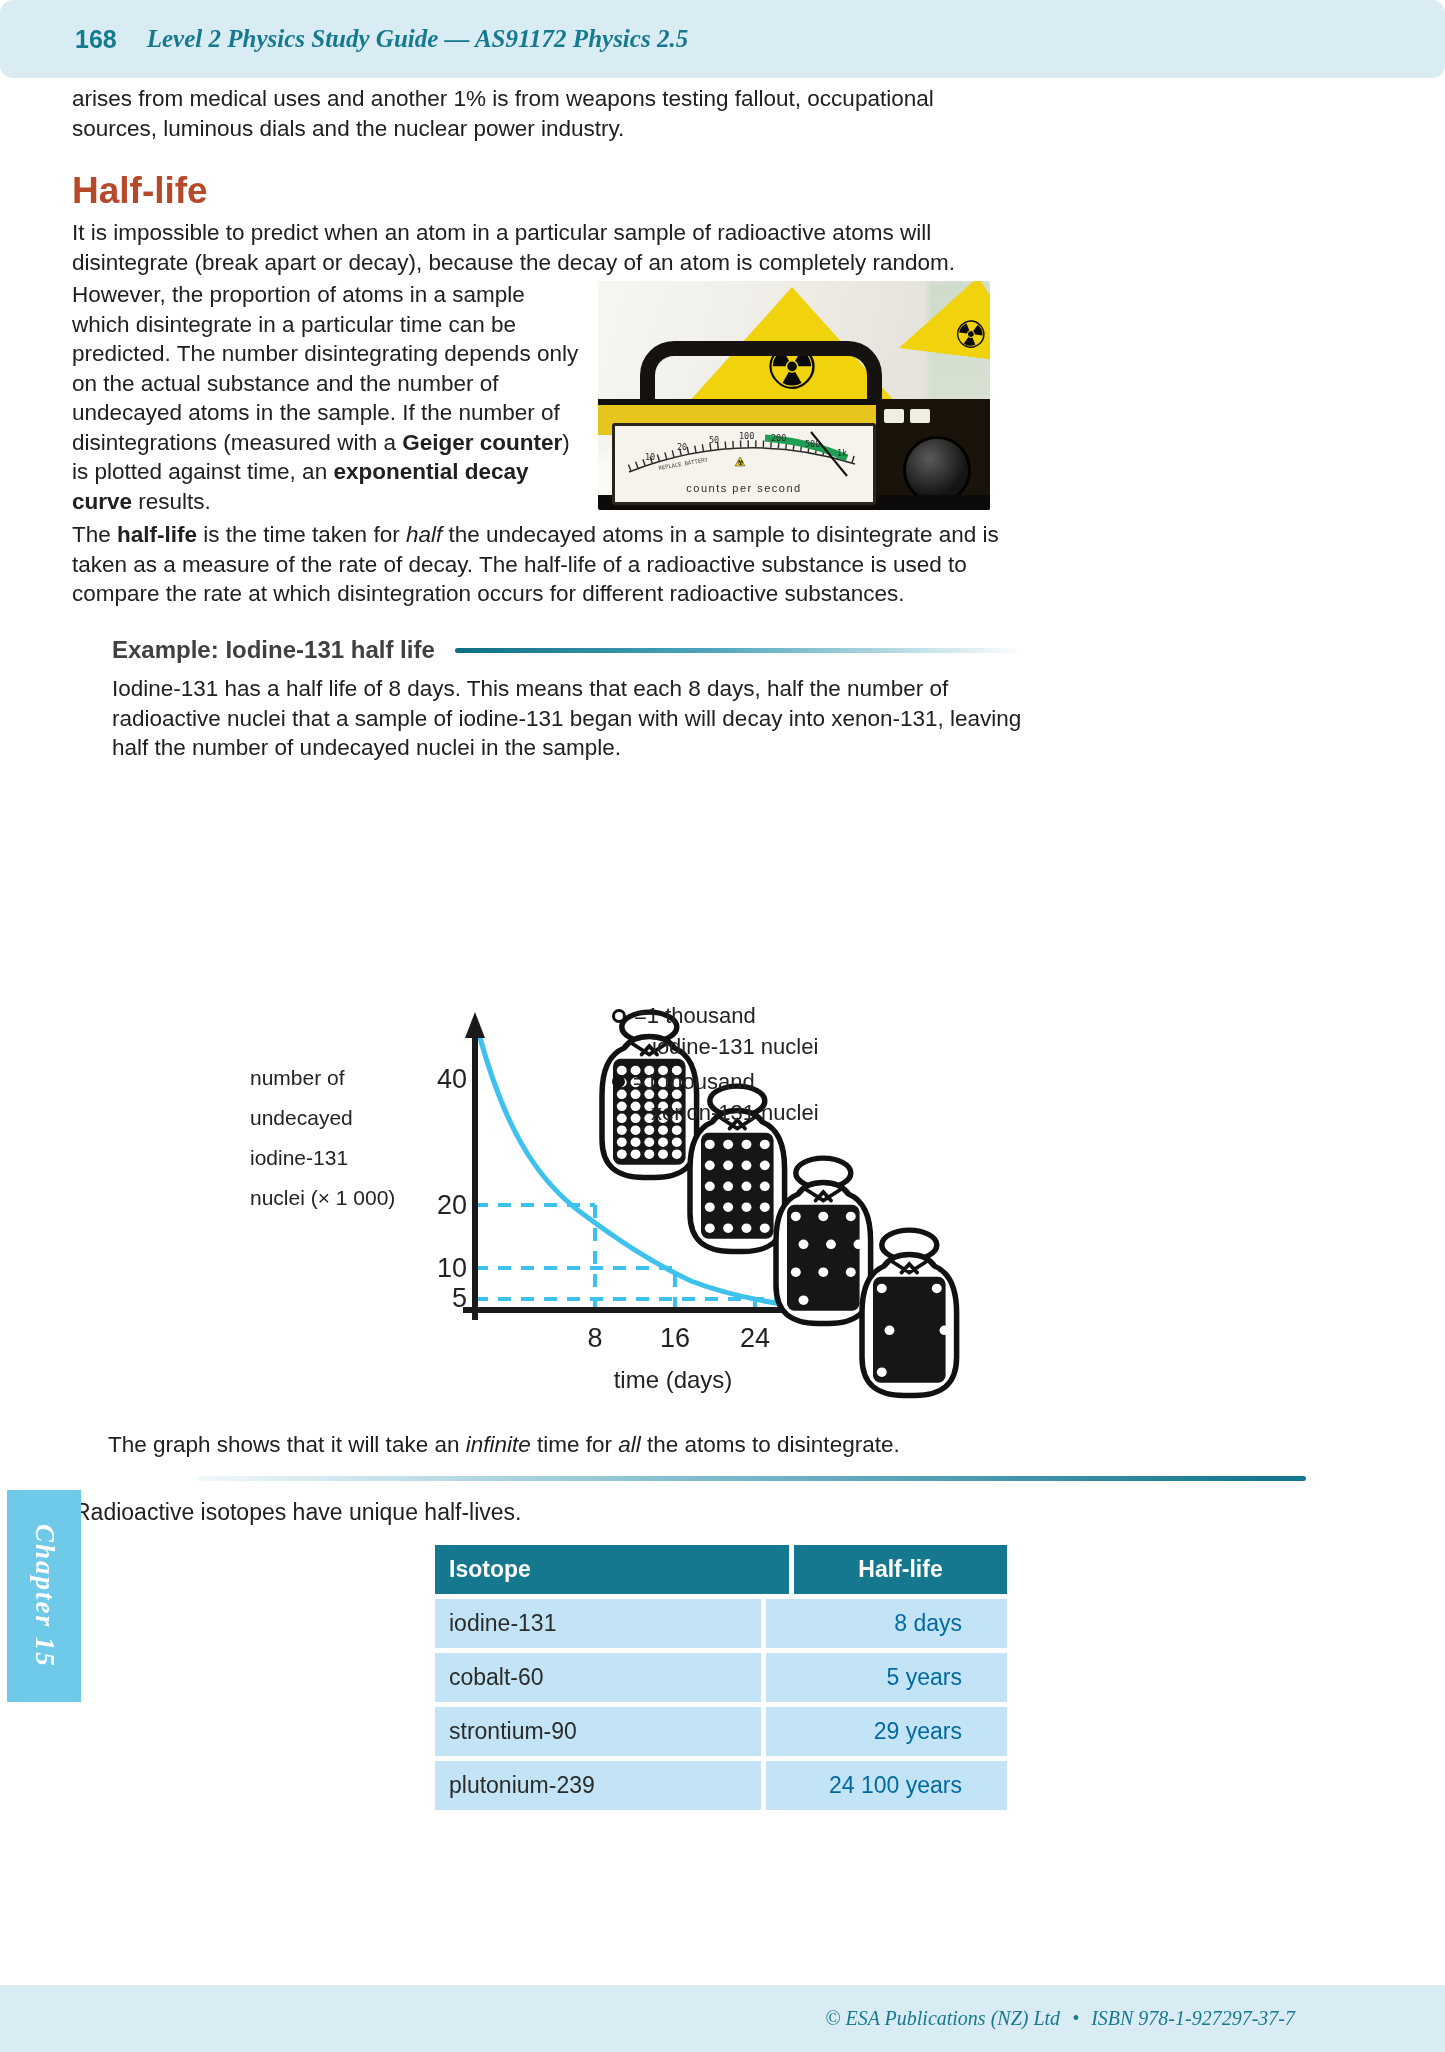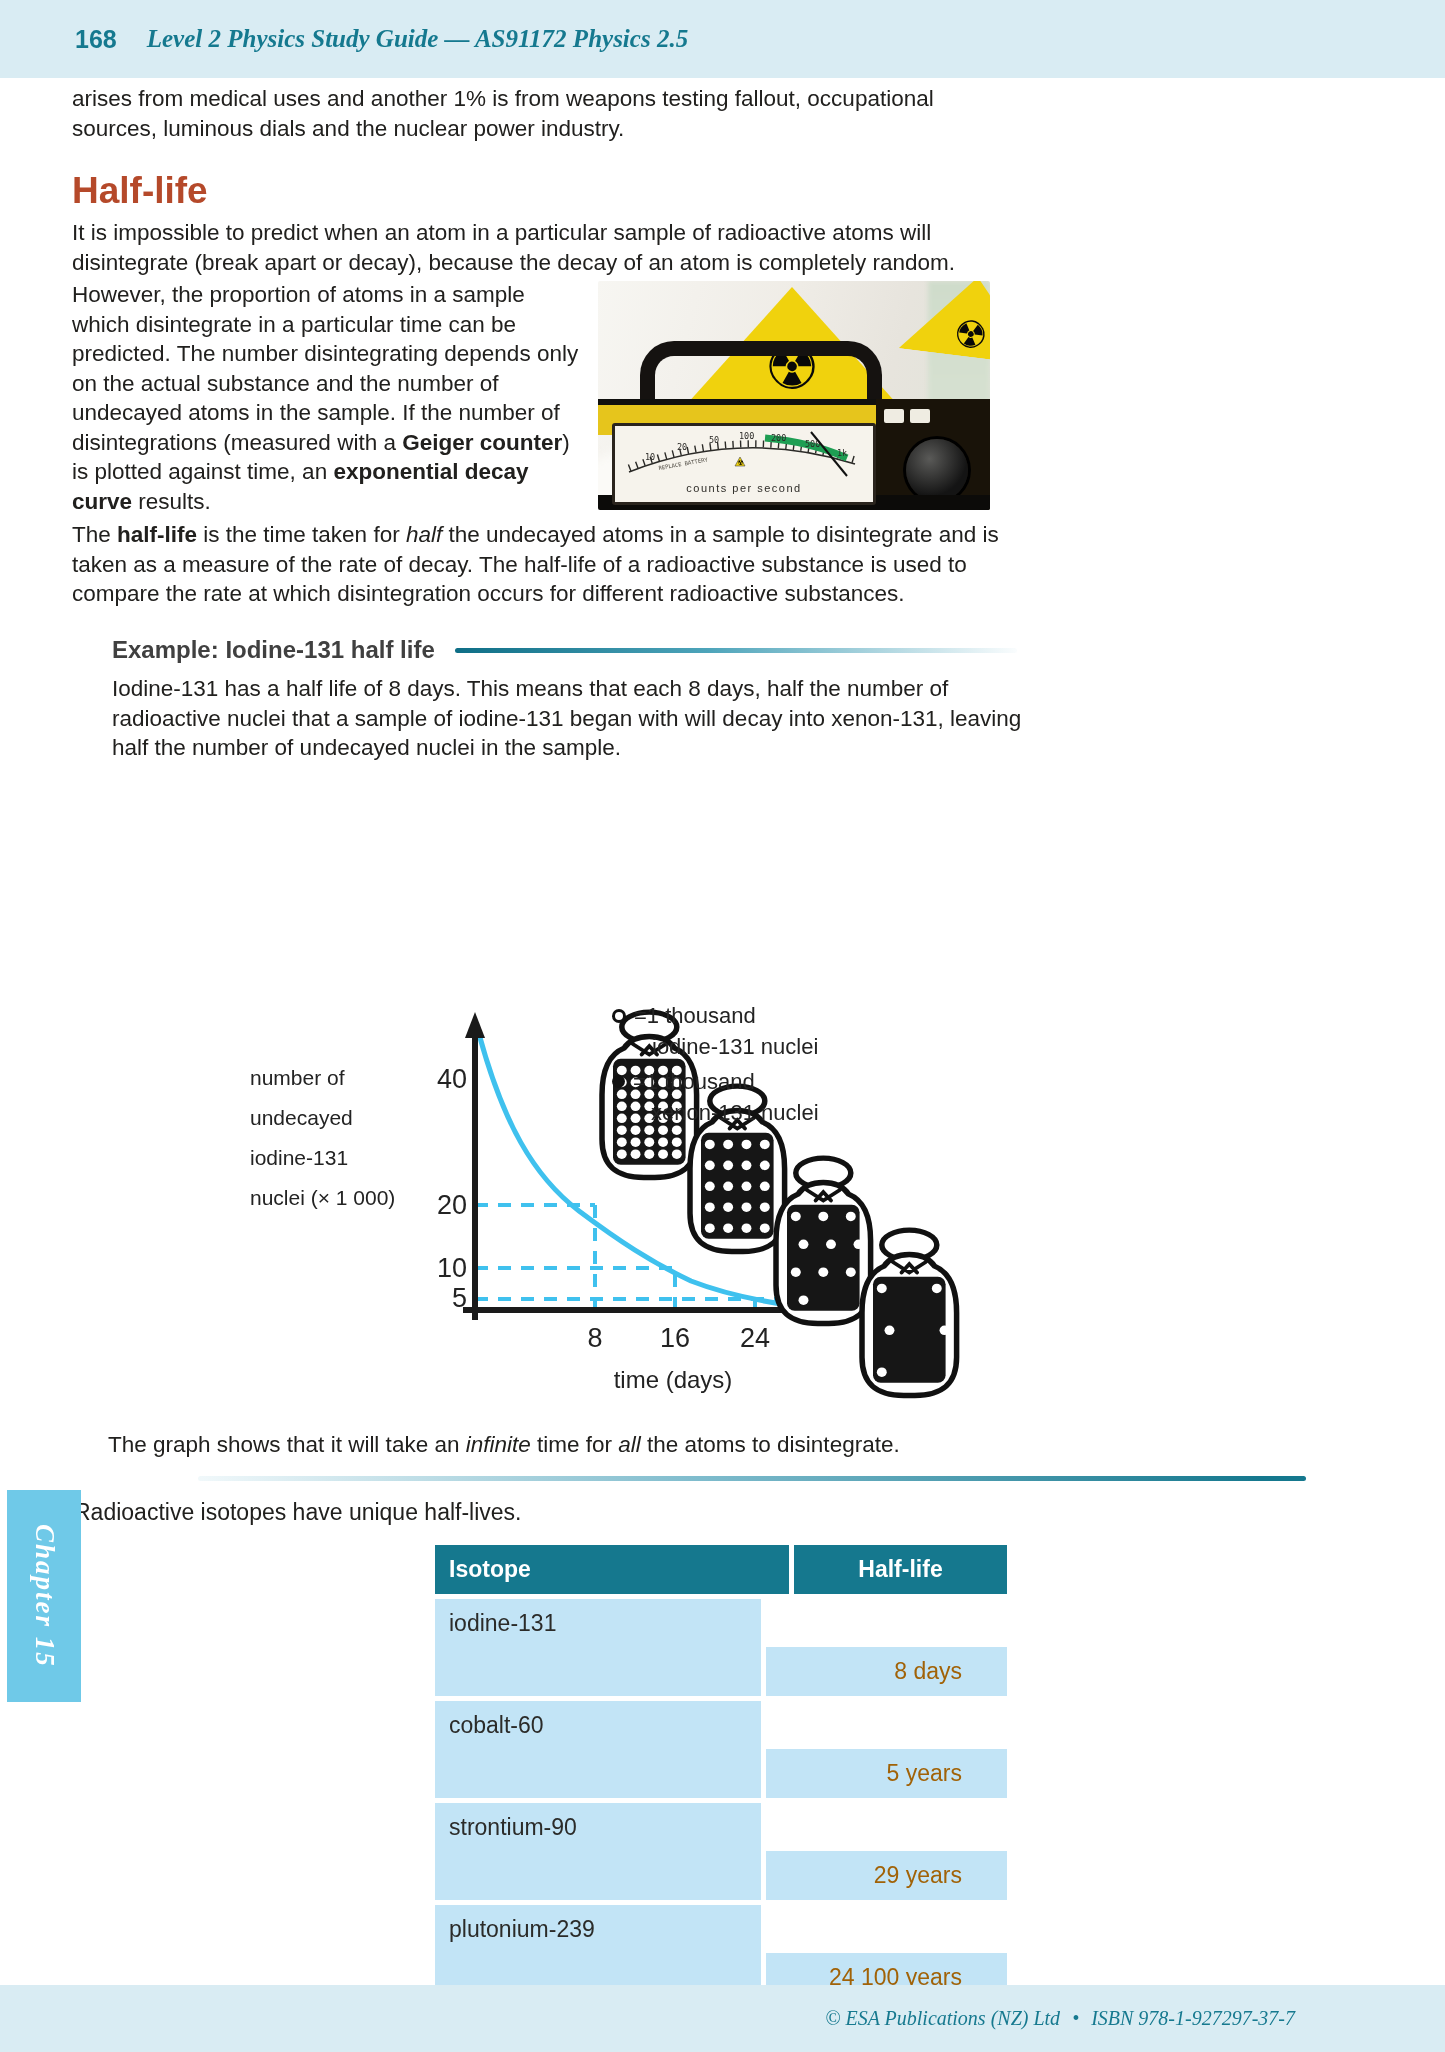--- a/index.html
+++ b/index.html
@@ -6,21 +6,21 @@
   body{
     width:1445px;height:2052px;position:relative;background:#ffffff;
     font-family:"Liberation Sans",sans-serif;color:#1d1d1b;overflow:hidden;
   }
   .abs{position:absolute;}
   .body-text{font-size:22.5px;line-height:29.5px;color:#21201e;}
   .pre{white-space:pre-line;}
   b,strong{font-weight:bold;}
   
   .header-band{left:0;top:0;width:1445px;height:78px;background:#d9ecf3;
-    display:flex;align-items:center;}
+    display:flex;align-items:center;border-radius:13px;}
   .page-num{font-weight:bold;font-size:25px;color:#15798f;margin-left:75px;}
   .header-title{font-family:"Liberation Serif",serif;font-style:italic;font-weight:bold;
     font-size:25px;color:#15798f;margin-left:30px;}
   
   .h1{font-size:37px;font-weight:bold;color:#b5492a;}
   .ex-head-row{display:flex;align-items:center;}
   .ex-head{font-size:24px;font-weight:bold;color:#404040;white-space:nowrap;}
   .ex-line{height:5px;flex:1;margin-left:20px;border-radius:3px;
     background:linear-gradient(to right,#0e6e86,#4da4ba 45%,rgba(190,225,235,0.08));}
   .divider{height:5px;border-radius:3px;
@@ -46,21 +46,21 @@
   .dialnum{font-family:"DejaVu Sans Mono",monospace;font-size:8.5px;fill:#2b2a27;}
   .battery{font-family:"DejaVu Sans Mono",monospace;font-size:5.5px;fill:#4a463e;}
   
   .iso-table{left:435px;top:1545px;width:572px;}
   .iso-row{display:flex;margin-bottom:5px;}
   .iso-cell-l{width:340px;margin-right:5px;padding:11px 0 11px 14px;font-size:23px;}
   .iso-cell-r{width:213px;padding:11px 45px 11px 0;text-align:right;font-size:23px;}
   .iso-head .iso-cell-l{background:#15788e;color:#fff;font-weight:bold;}
   .iso-head .iso-cell-r{background:#15788e;color:#fff;font-weight:bold;text-align:center;padding:11px 0;}
   .iso-data .iso-cell-l{background:#c2e4f6;color:#2b2b29;}
-  .iso-data .iso-cell-r{background:#c2e4f6;color:#a16207;margin-top:48px;}
+  .iso-data .iso-cell-r{background:#c2e4f6;color:#0369a1;}
   
   .chapter-tab{left:7px;top:1490px;width:74px;height:212px;background:#6fc9e8;
     display:flex;align-items:center;justify-content:center;}
   .chapter-tab span{writing-mode:vertical-rl;font-family:"Liberation Serif",serif;
     font-style:italic;font-weight:bold;font-size:27px;color:#ffffff;letter-spacing:2px;}
   
   .footer-band{left:0;top:1985px;width:1445px;height:67px;background:#d9ecf3;
     display:flex;align-items:center;justify-content:flex-end;padding-right:150px;box-sizing:border-box;
     font-family:"Liberation Serif",serif;font-style:italic;font-size:20px;color:#16798f;gap:12px;}
 </style>

